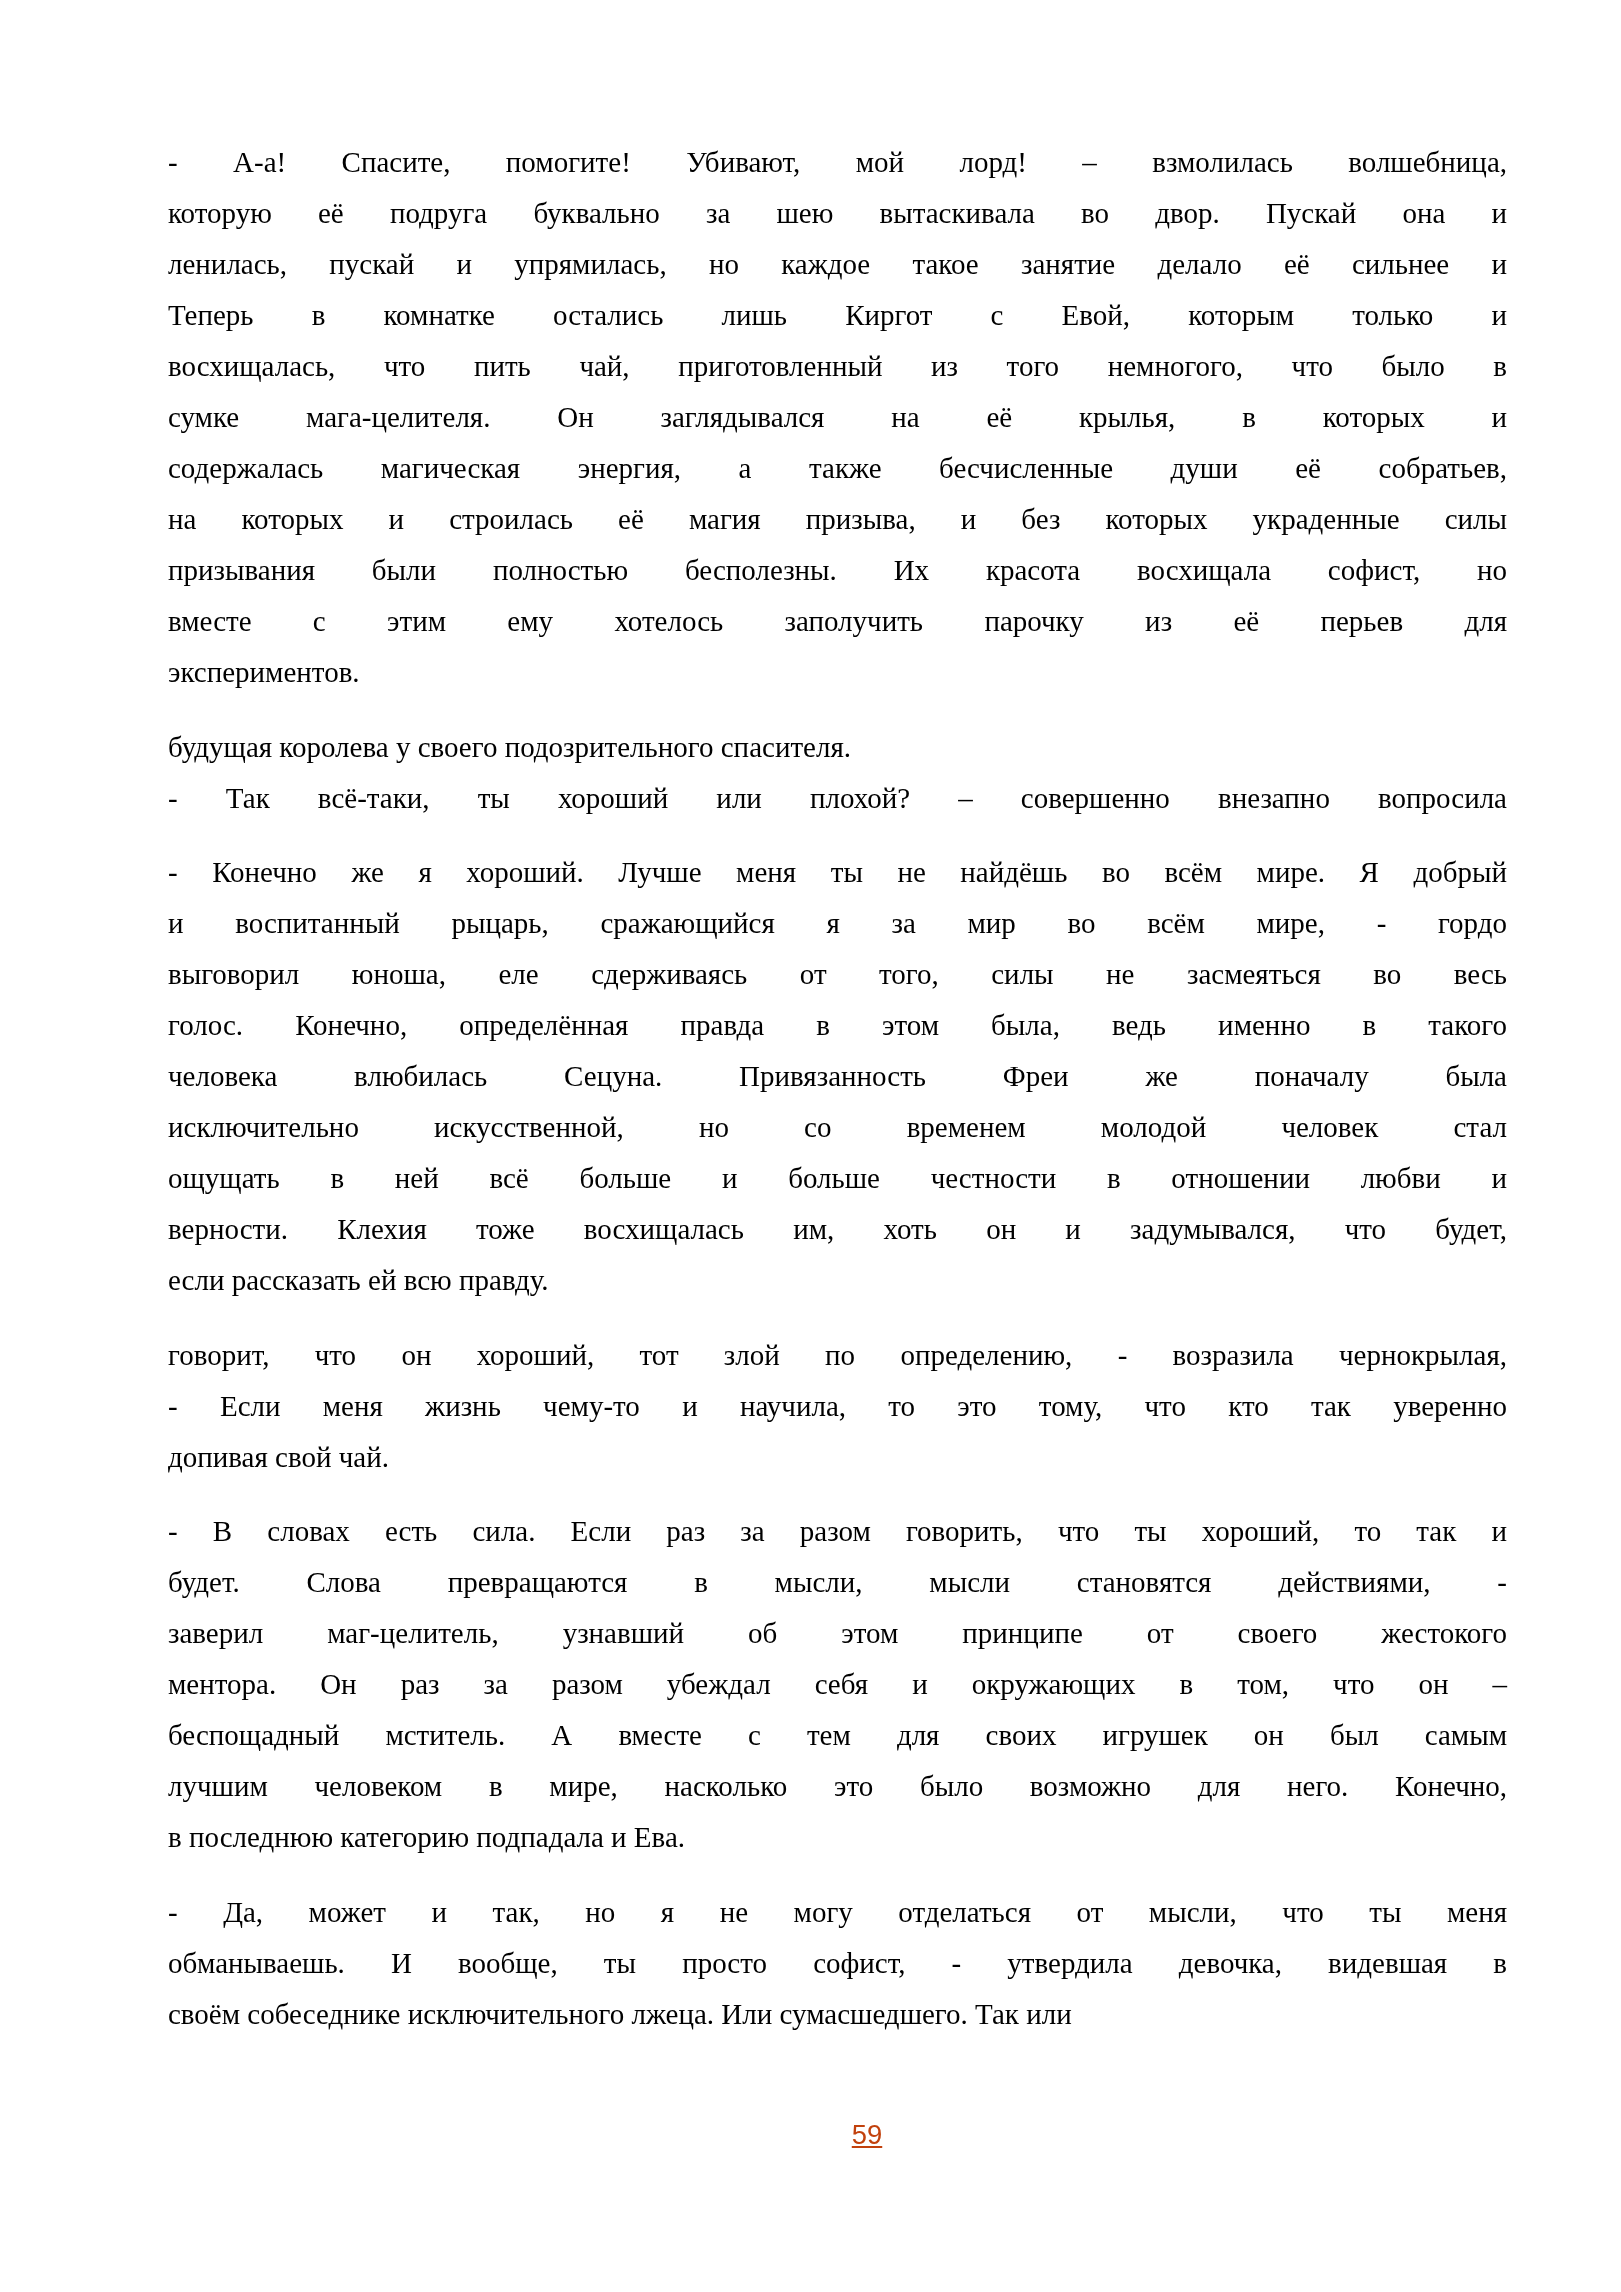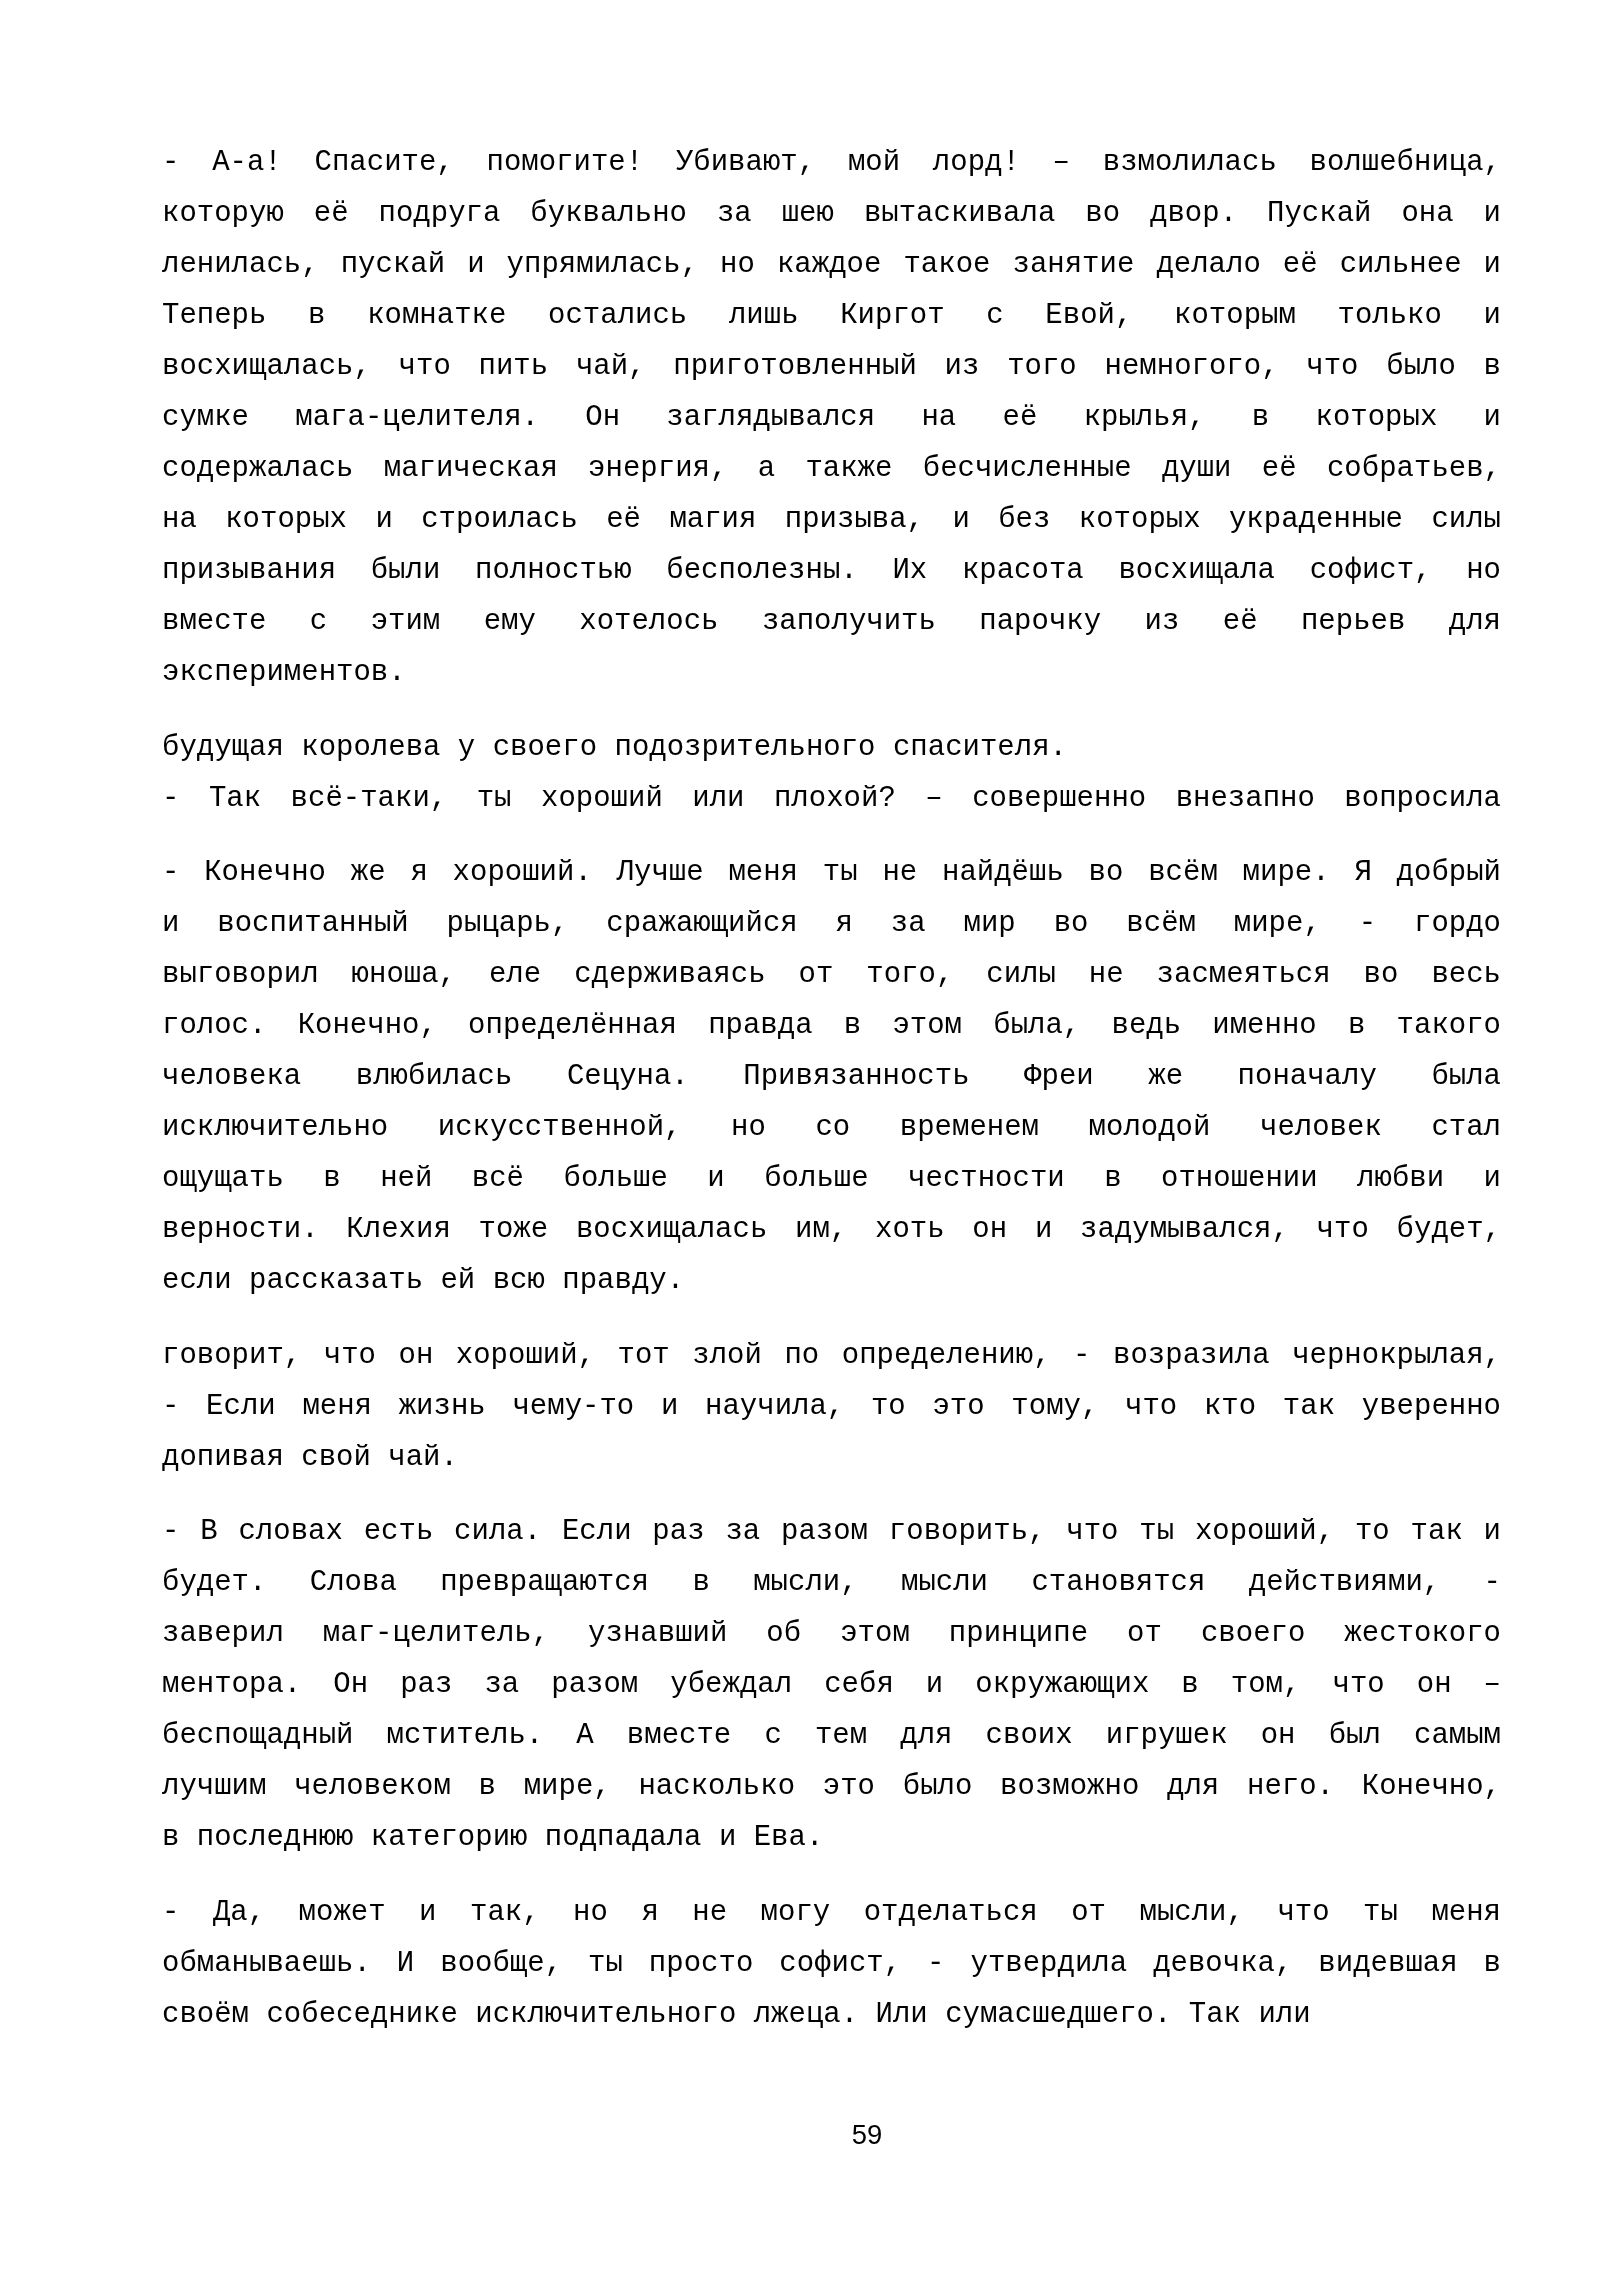--- a/index.html
+++ b/index.html
@@ -12,24 +12,23 @@
   }
   .page {
     position: relative;
     width: 1621px;
     height: 2293px;
     background: #ffffff;
     overflow: hidden;
   }
   .content {
     position: absolute;
-    left: 162px;
+    left: 168px;
     top: 137px;
     width: 1339px;
-    font-family: Liberation Mono, monospace;
   }
   .para {
     margin: 0 0 23.5px 0;
   }
   .line {
     font-size: 29px;
     line-height: 51px;
     text-align: justify;
     text-align-last: justify;
   }
@@ -37,21 +36,22 @@
     text-align-last: left;
   }
   .page-number {
     position: absolute;
     top: 2119px;
     left: 867px;
     transform: translateX(-50%);
     font-family: "Liberation Sans", "DejaVu Sans", sans-serif;
     font-size: 27.4px;
     line-height: 31px;
-    color: #000000;
+    color: #c2410c;
+    text-decoration: underline;
   }
 </style>
 </head>
 <body>
 
 <div class="page">
   <div class="content">
       <div class="para">
         <div class="line">- А-а! Спасите, помогите! Убивают, мой лорд! – взмолилась волшебница,</div>
         <div class="line">которую её подруга буквально за шею вытаскивала во двор. Пускай она и</div>

